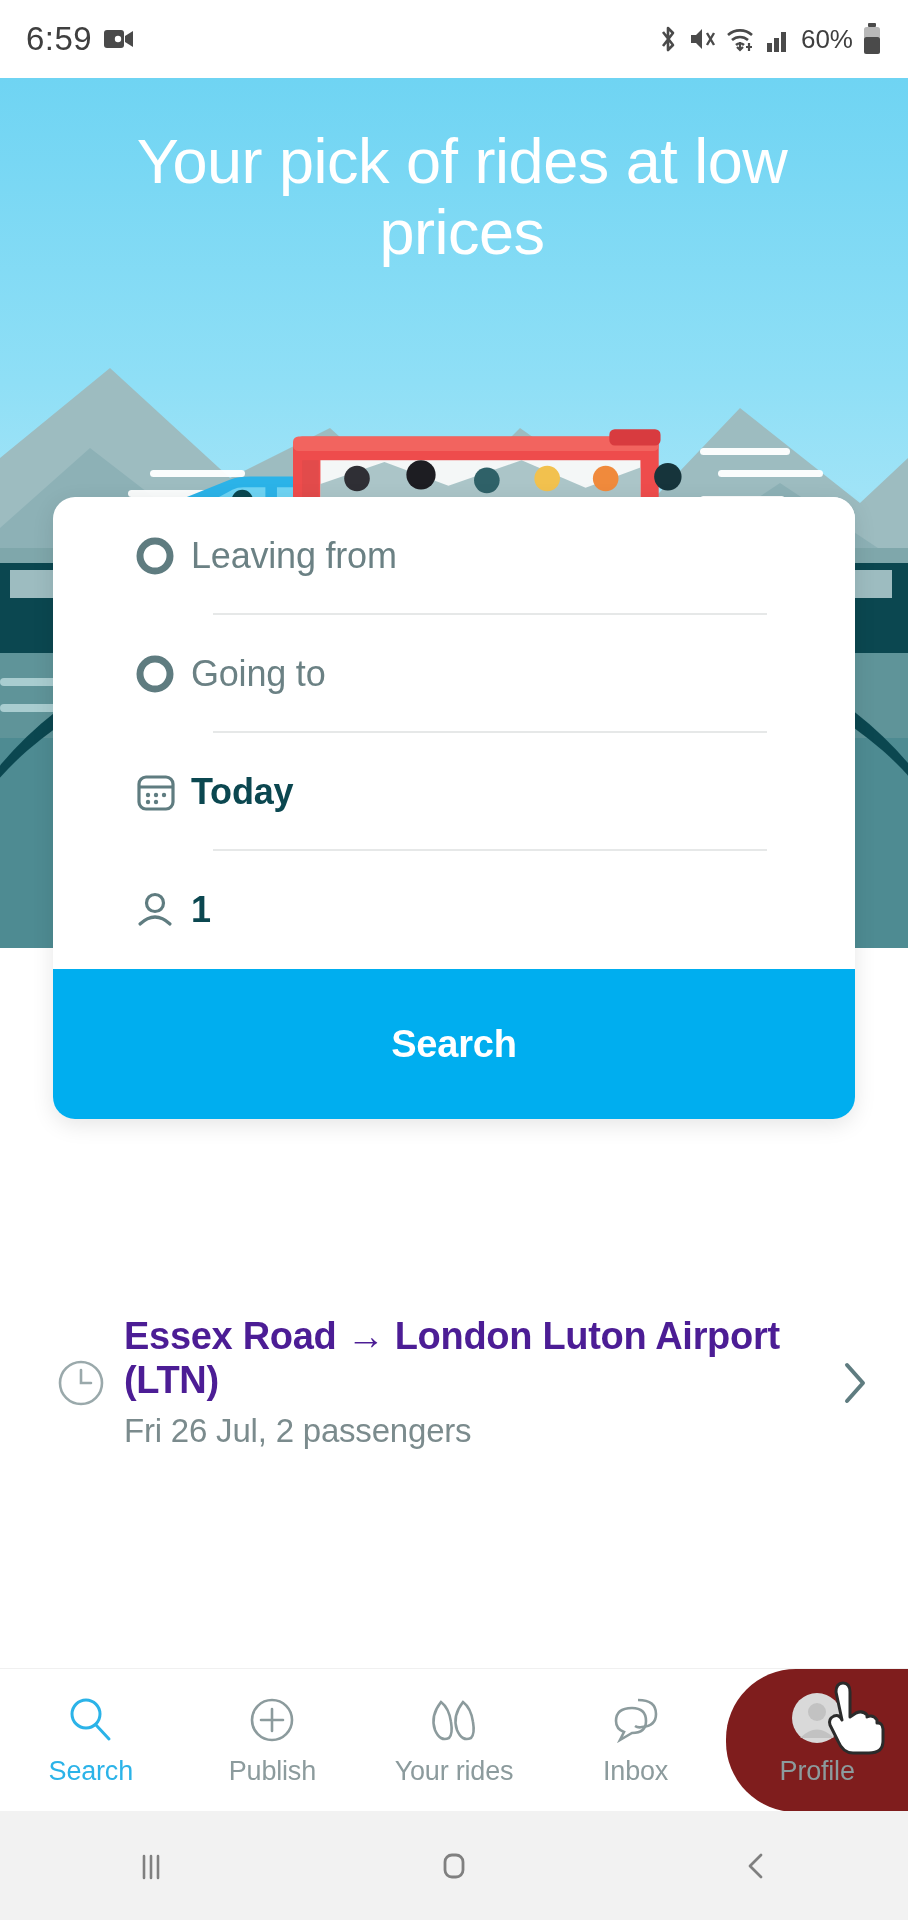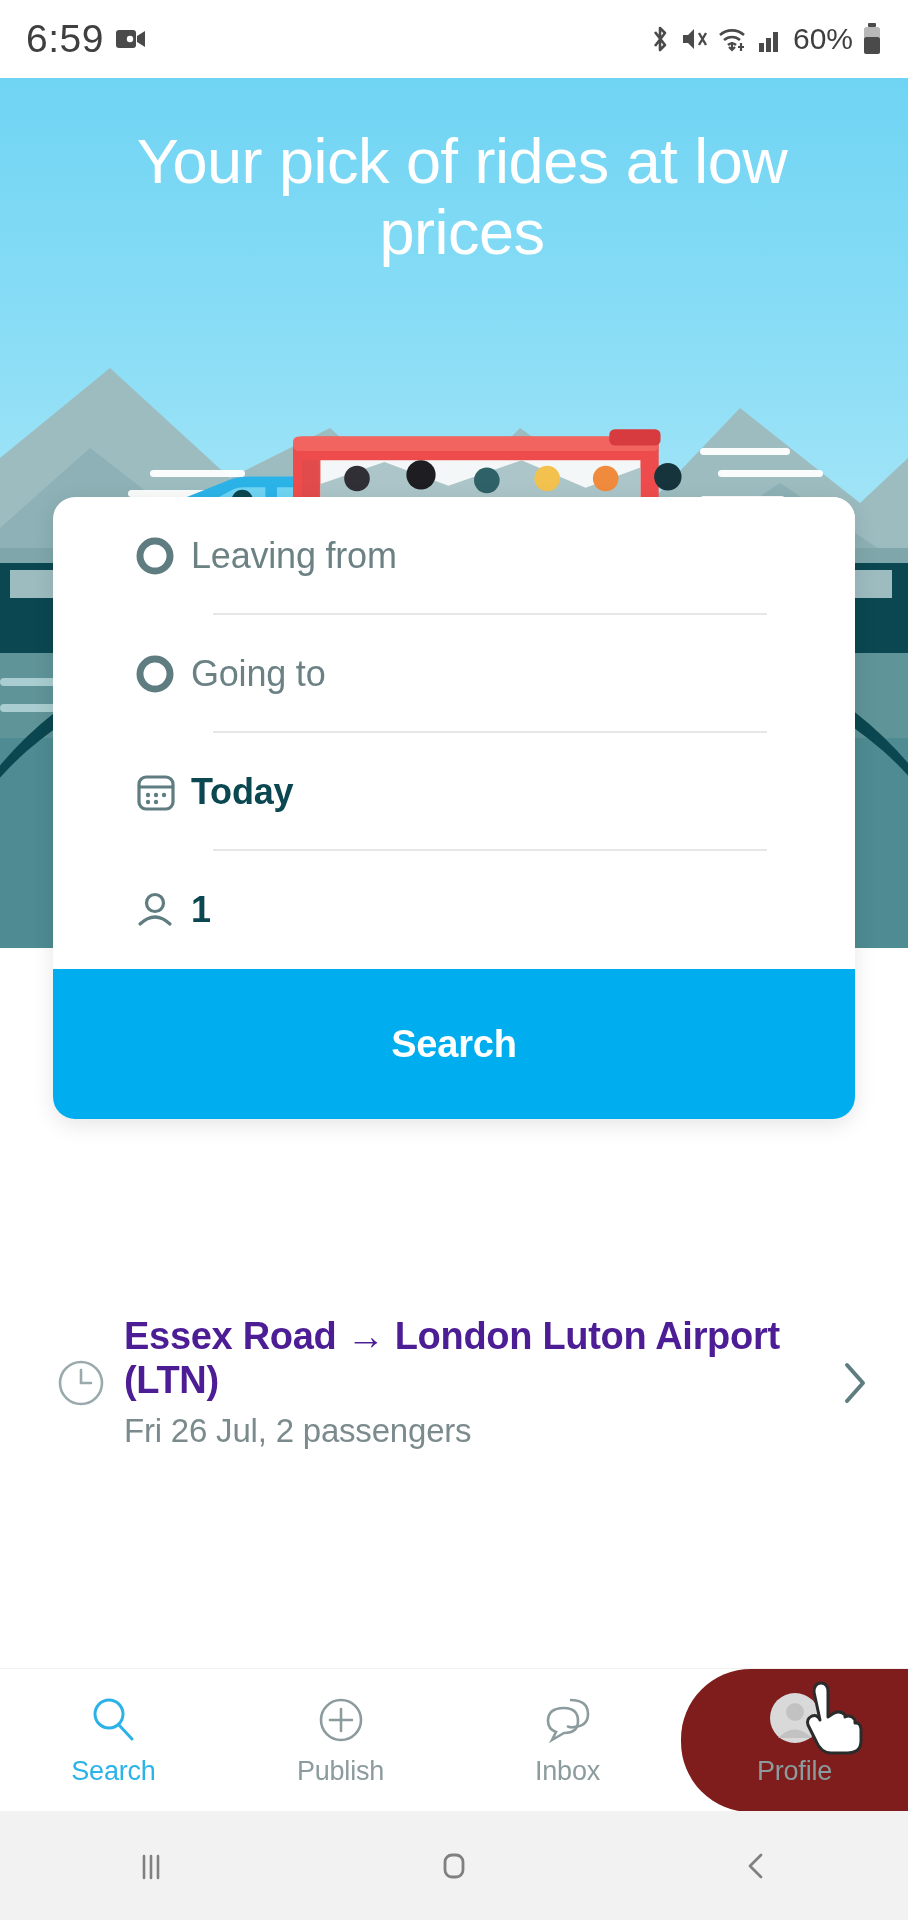--- a/index.html
+++ b/index.html
@@ -10,24 +10,24 @@
     overflow:hidden;
   }
   .phone { position:relative; width:908px; height:1920px; background:#fff; }
 
   
   .statusbar {
     position:absolute; top:0; left:0; width:908px; height:78px;
     background:#ffffff; display:flex; align-items:center;
     padding:0 26px; color:#4a4a4a;
   }
-  .sb-time { font-size:39px; letter-spacing:.5px; color:#3f3f3f; }
+  .sb-time { font-size:33px; letter-spacing:.5px; color:#3f3f3f; }
   .sb-left { display:flex; align-items:center; gap:12px; }
   .sb-right { margin-left:auto; display:flex; align-items:center; gap:9px; }
-  .sb-batt-text { font-size:30px; color:#3f3f3f; letter-spacing:0px; }
+  .sb-batt-text { font-size:26px; color:#3f3f3f; letter-spacing:0px; }
   .icon-svg { display:block; }
 
   
   .hero {
     position:absolute; top:78px; left:0; width:908px; height:870px;
     overflow:hidden;
   }
   .hero-sky {
     position:absolute; inset:0;
     background:linear-gradient(180deg,#6fd4f3 0%, #8fdff6 35%, #b6e9f8 65%, #cdeff9 100%);
@@ -383,20 +383,29 @@
     <div class="navitem">
       <span class="nav-ico">
         <svg width="52" height="52" viewBox="0 0 52 52">
           <circle cx="26" cy="26" r="20" stroke="#8c9b9d" stroke-width="2.6" fill="none"></circle>
           <path d="M26 15 L26 37 M15 26 L37 26" stroke="#8c9b9d" stroke-width="2.6" stroke-linecap="round"></path>
         </svg>
       </span>
       <span class="nav-label">Publish</span>
     </div>
 
+    <div class="navitem">
+      <span class="nav-ico">
+        <svg width="58" height="52" viewBox="0 0 58 52">
+          <path d="M16 8 Q5 22 10 36 Q15 48 24 44 Q28 40 26 28 Q24 14 16 8 Z" stroke="#8c9b9d" stroke-width="2.6" fill="none"></path>
+          <path d="M38 8 Q27 22 32 36 Q37 48 46 44 Q50 40 48 28 Q46 14 38 8 Z" stroke="#8c9b9d" stroke-width="2.6" fill="none"></path>
+        </svg>
+      </span>
+      <span class="nav-label">Your rides</span>
+    </div>
 
     <div class="navitem">
       <span class="nav-ico">
         <svg width="56" height="52" viewBox="0 0 56 52">
           <path d="M30 6 Q48 6 48 20 Q48 32 34 33 L34 33 Q30 34 27 32" stroke="#8c9b9d" stroke-width="2.6" fill="none"></path>
           <path d="M24 14 Q8 14 8 27 Q8 35 16 38 L12 46 L24 39 Q38 39 38 27 Q38 14 24 14 Z" stroke="#8c9b9d" stroke-width="2.6" fill="none"></path>
         </svg>
       </span>
       <span class="nav-label">Inbox</span>
     </div>

